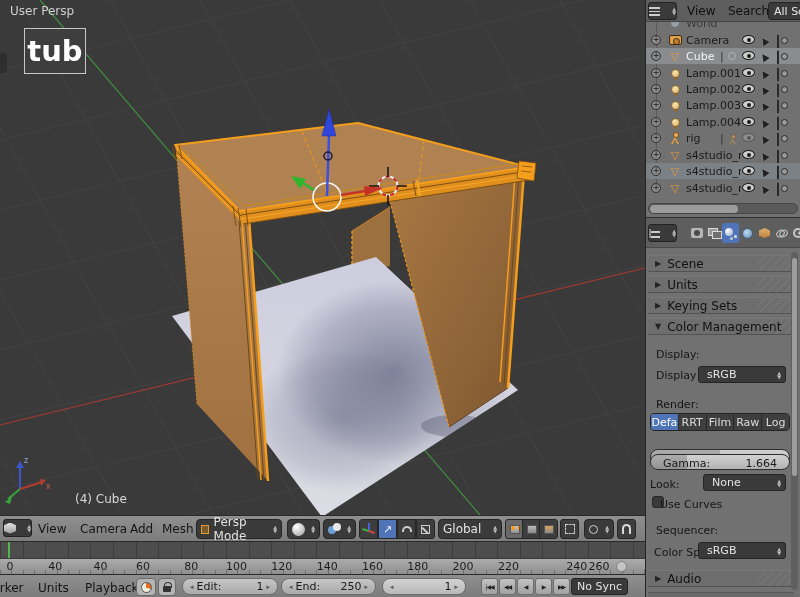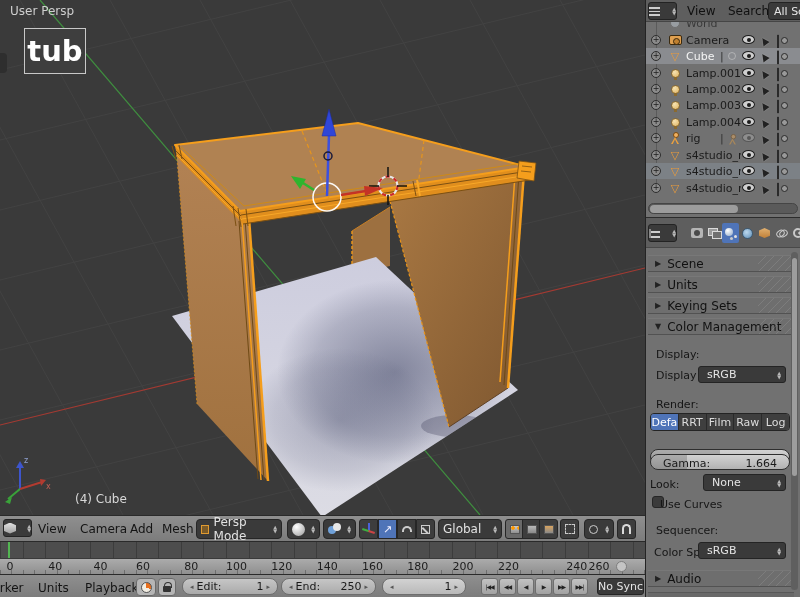--- a/index.html
+++ b/index.html
@@ -420,21 +420,21 @@
       <span class="arr">▸</span>
     </div>
     <div style="position:absolute;left:481px;top:3px;display:flex">
         <span class="pbtn">|◀◀</span>
         <span class="pbtn">◀◀</span>
         <span class="pbtn">◀</span>
         <span class="pbtn">▶</span>
         <span class="pbtn">▶▶</span>
         <span class="pbtn">▶▶|</span>
       </div>
-    <div class="darkpill" style="left:597px;width:47px">No Sync</div>
+    <div class="darkpill" style="left:571px;width:57px">No Sync</div>
   </div>
 
   <div id="rp">
     <div id="ol-body">
       <div class="treeline"></div>
       <div>
           <div class="orow" style="top: 15px;">
             <span class="oicon">
               <span class="i-world"></span>
             </span>

